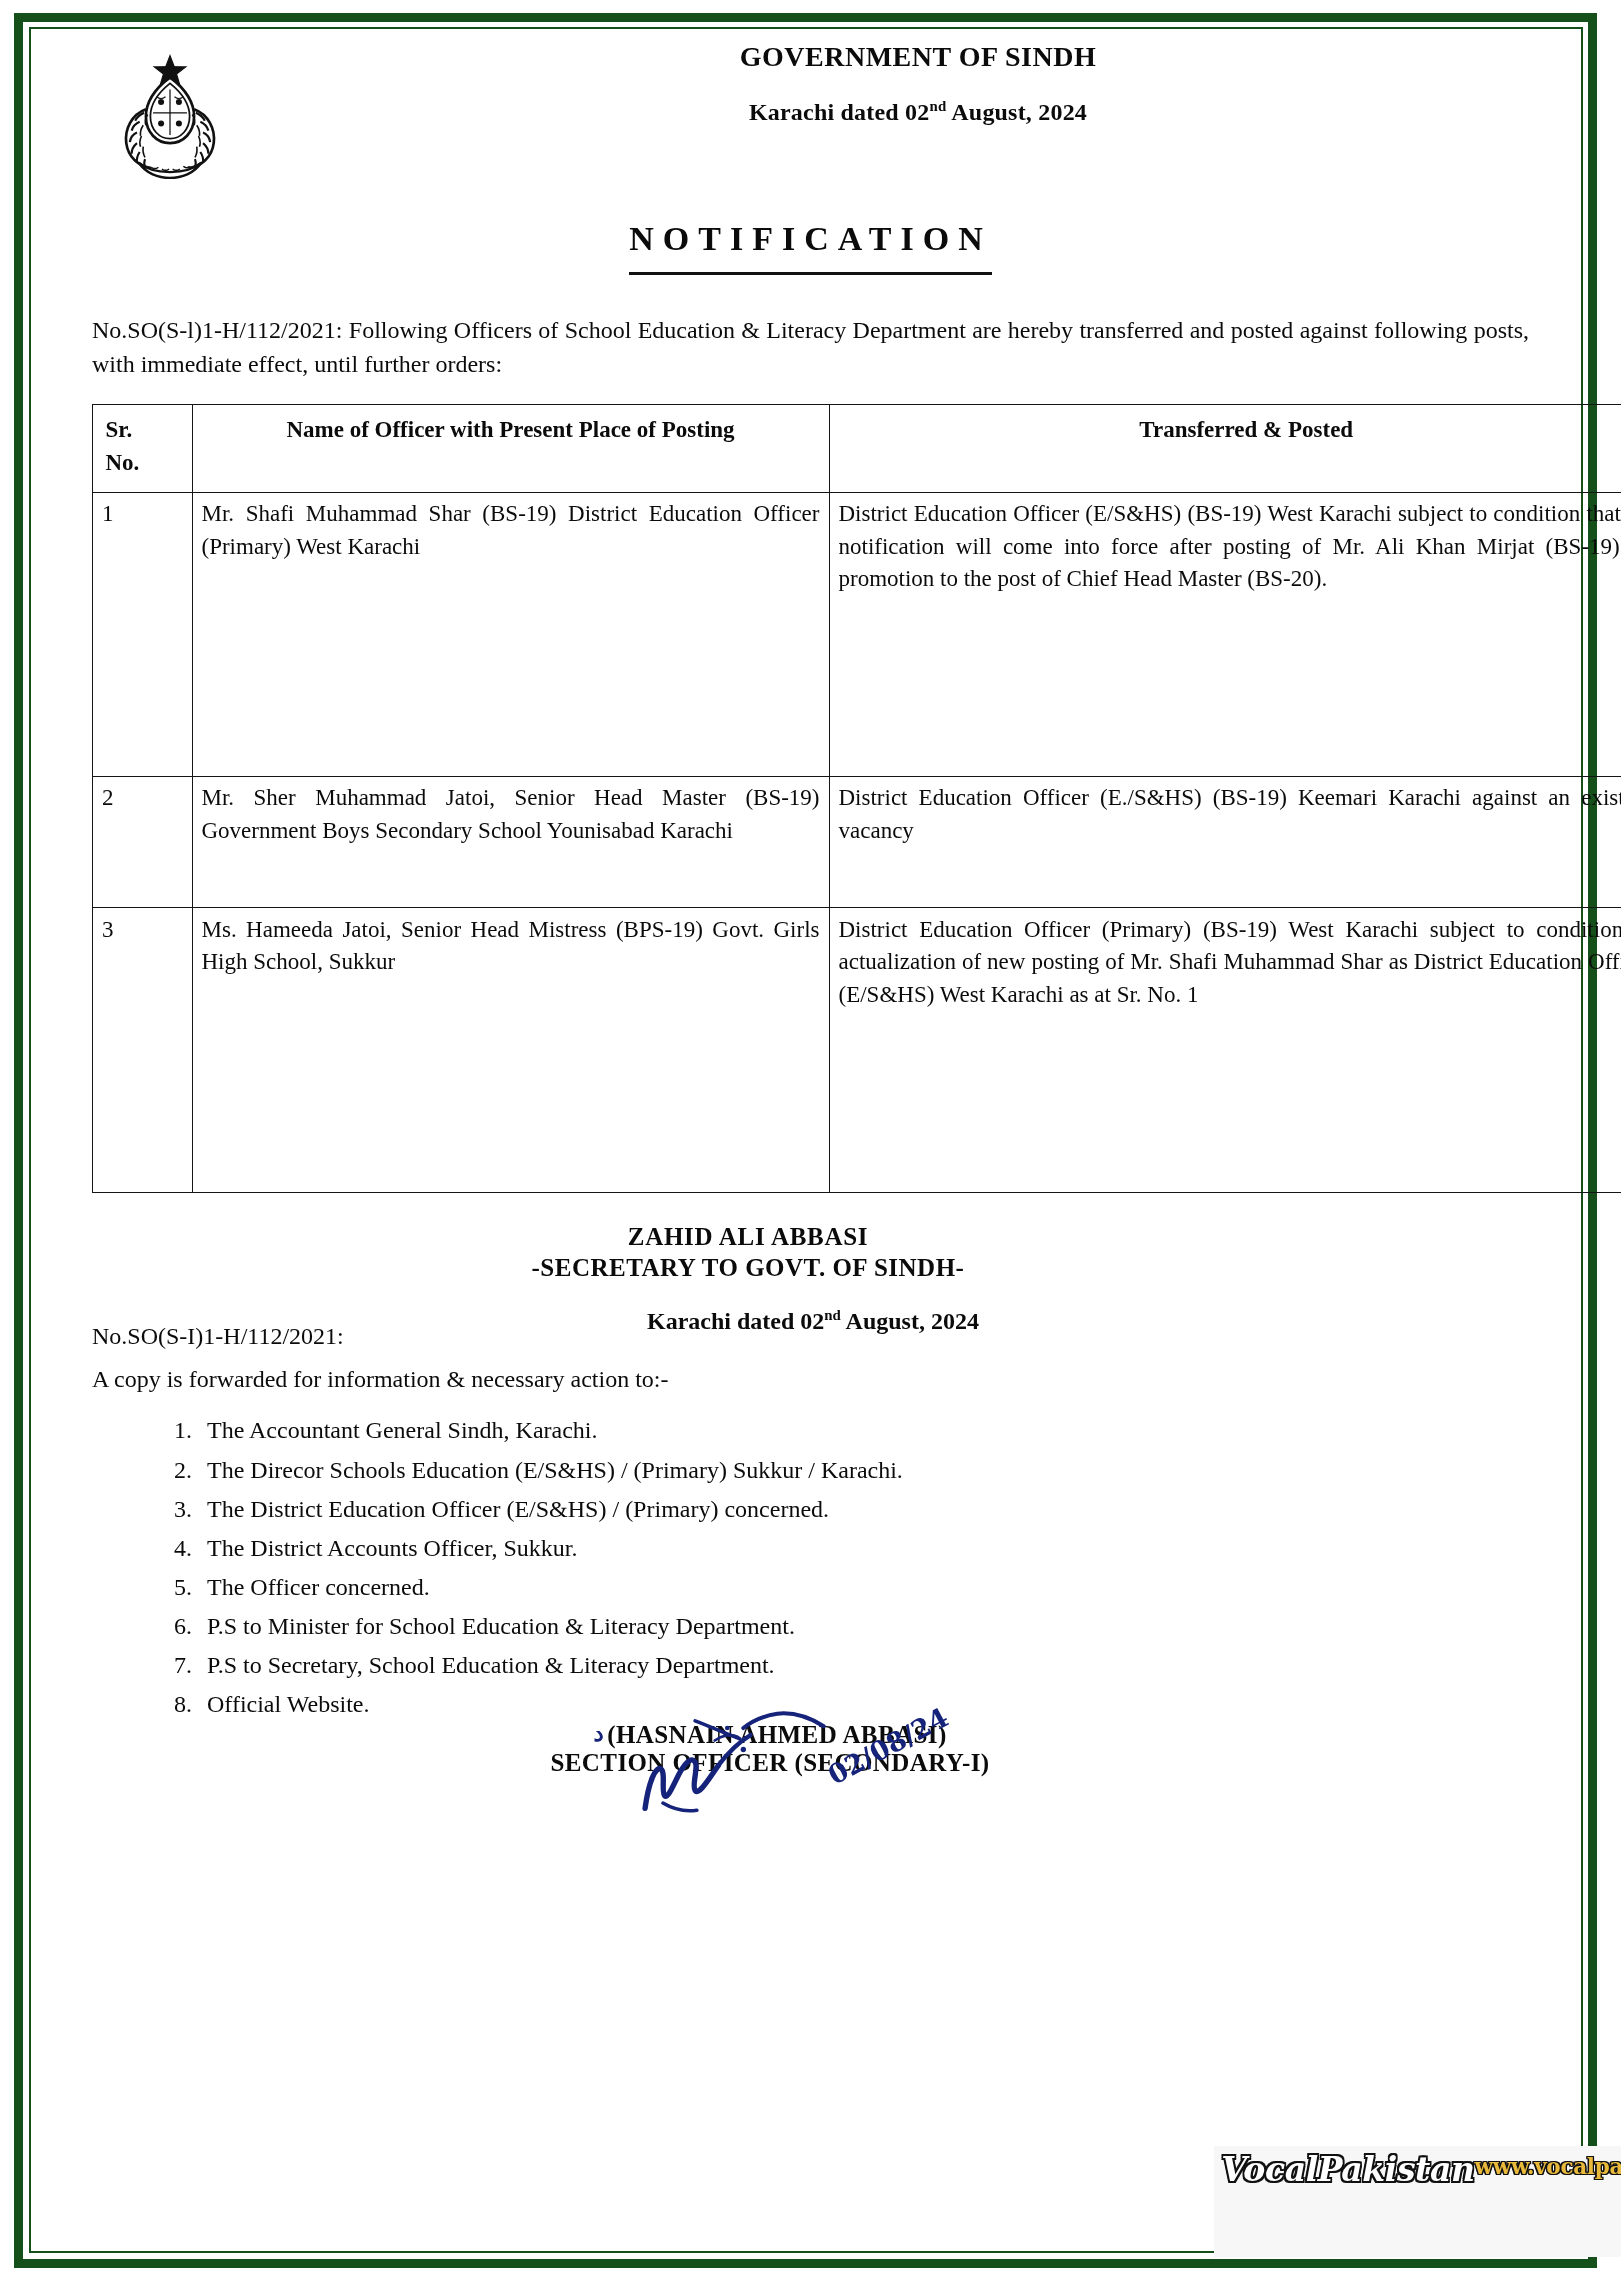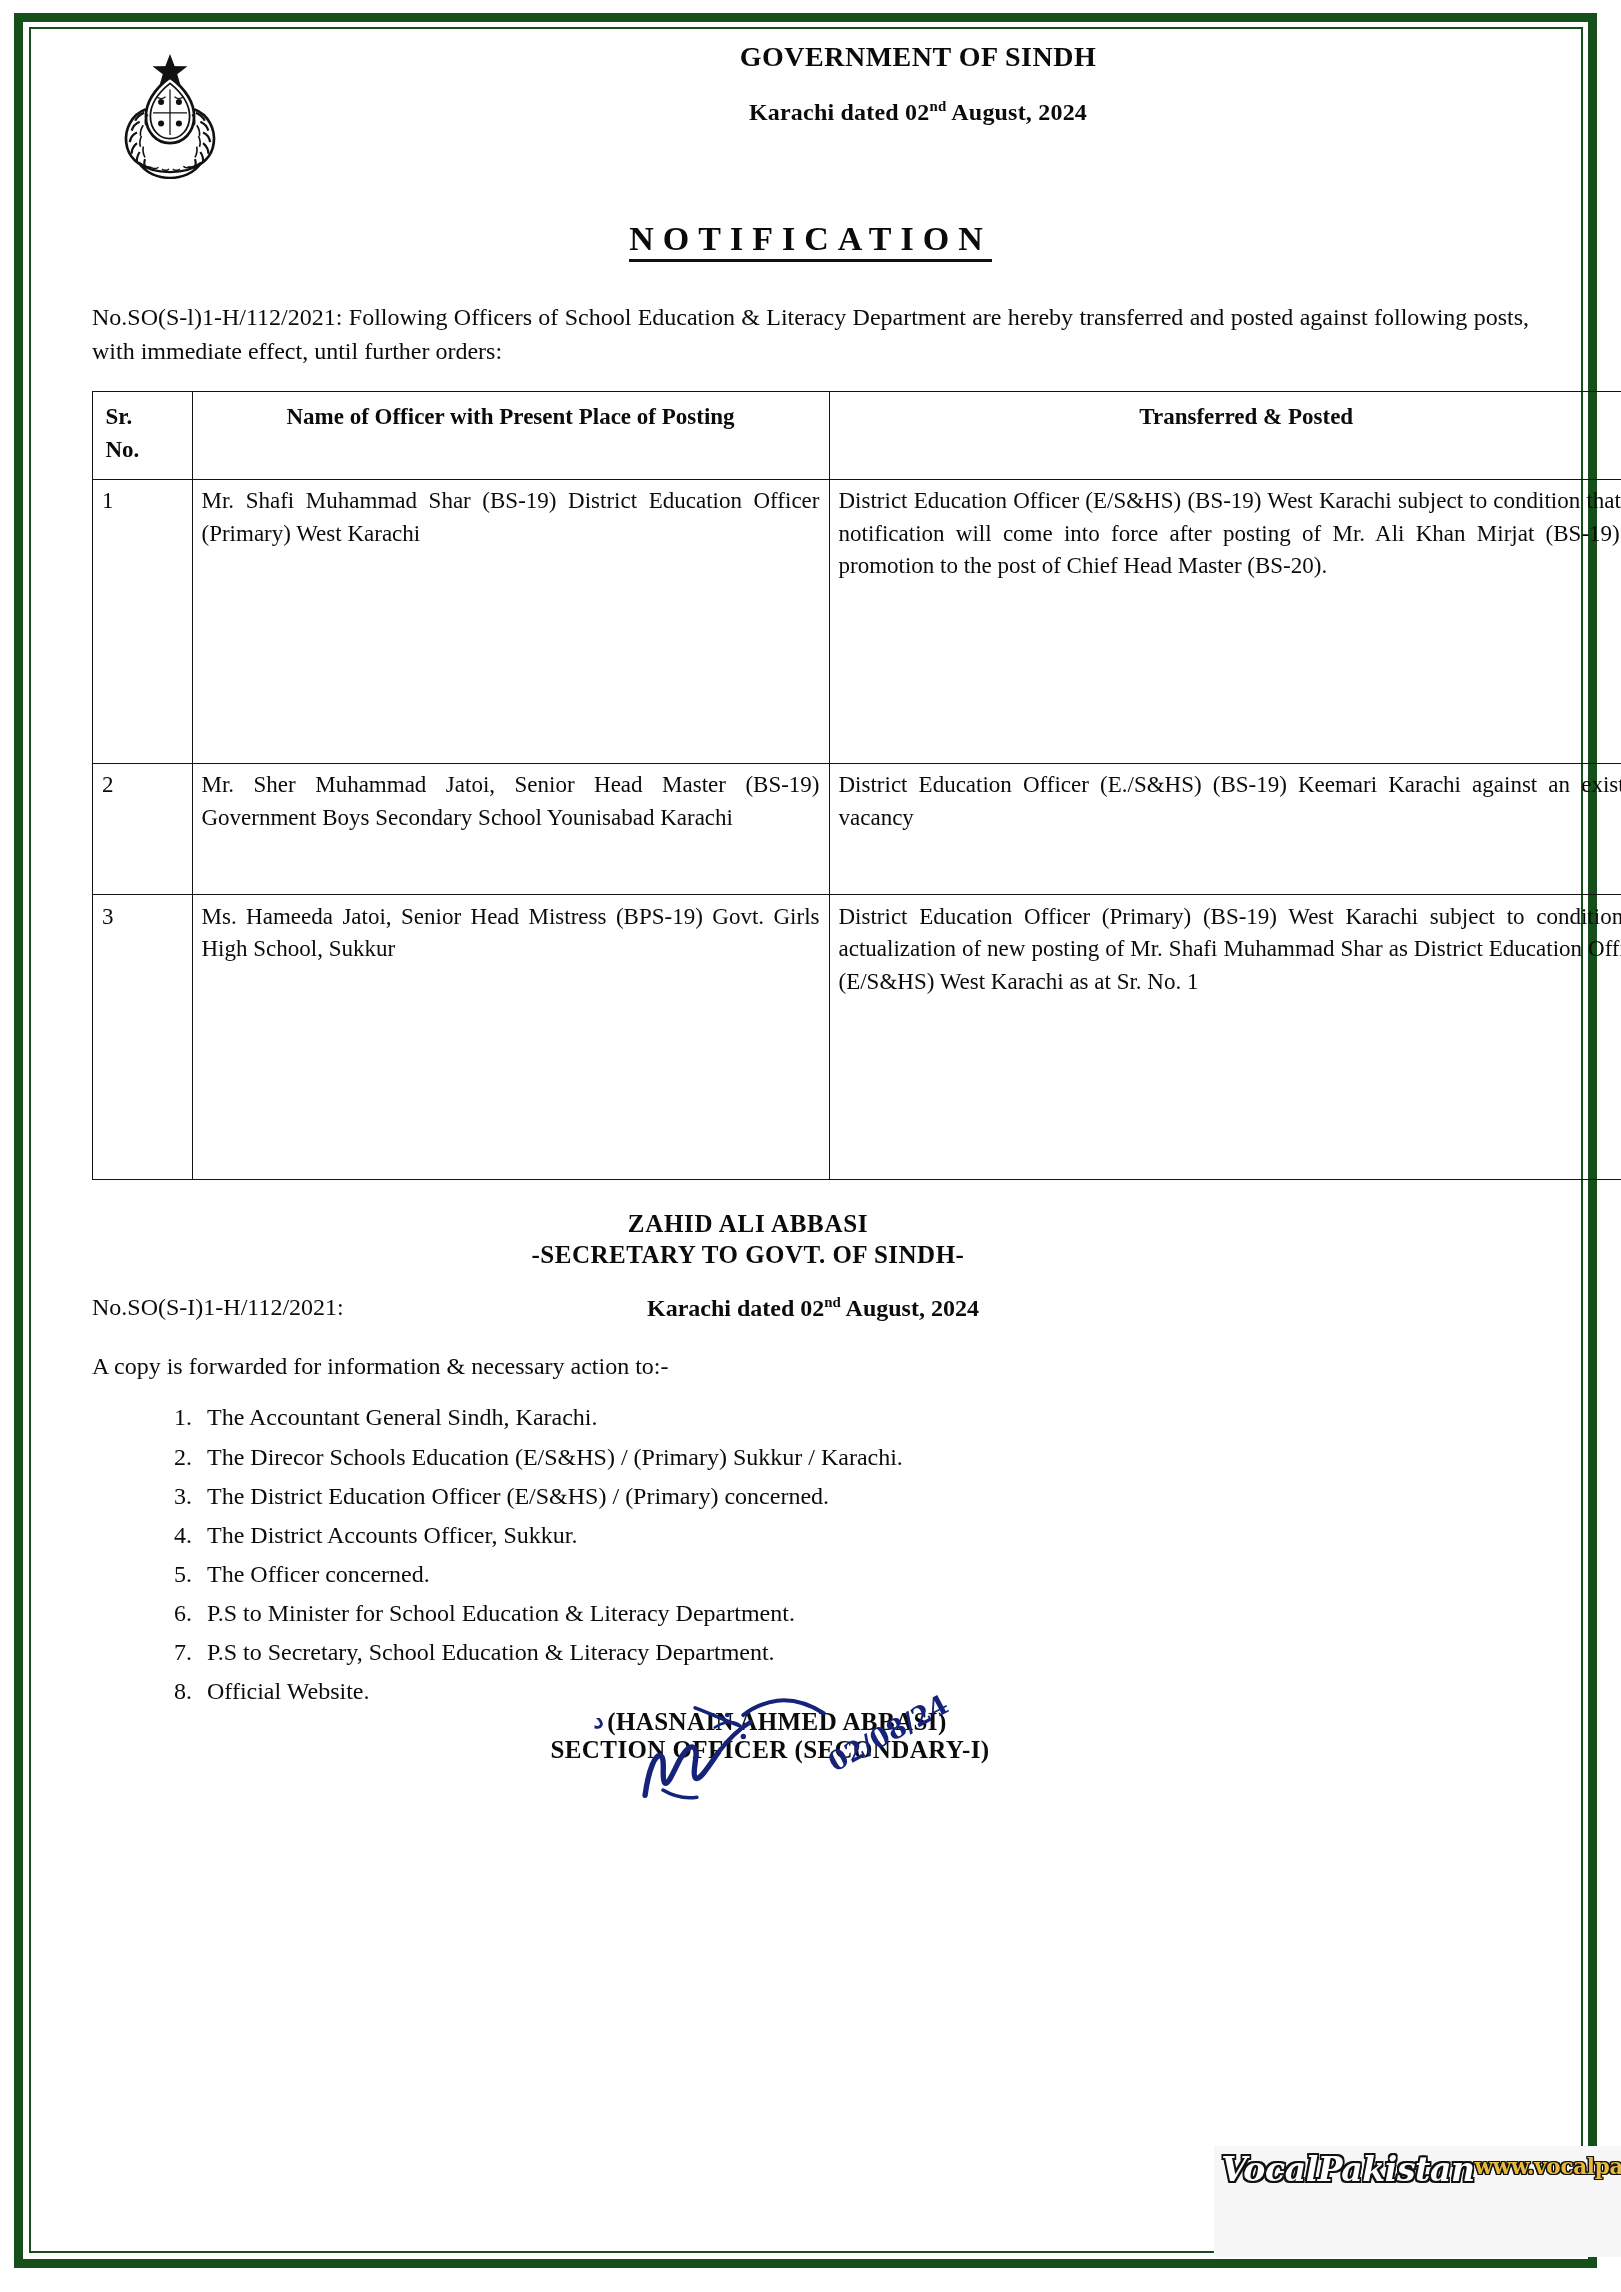--- a/index.html
+++ b/index.html
@@ -86,21 +86,21 @@
   .notif-title-wrap {
     text-align: center;
     margin-top: 19.7px;
   }
   .notif-title {
     display: inline-block;
     font-size: 34px;
     font-weight: bold;
     letter-spacing: 9px;
     border-bottom: 3.6px solid #111;
-    padding-bottom: 1px;
+    padding-bottom: 14px;
   }
 
   
   .intro {
     margin: 38px 56px 0 56px;
     font-size: 24px;
     line-height: 1.42;
     text-align: justify;
     text-justify: inter-word;
   }
@@ -154,21 +154,21 @@
     margin-top: 3.6px;
   }
 
   
   .ref-line {
     position: relative;
     margin: 25px 56px 0 56px;
     font-size: 24px;
     height: 36px;
   }
-  .ref-left { position: absolute; left: 0; top: 0; }
+  .ref-left { position: absolute; left: 0; top: 16px; }
   .ref-right { position: absolute; left: 555px; top: 0; font-weight: bold; }
 
   .copy-line {
     margin: 23px 56px 0 56px;
     font-size: 24px;
   }
 
   
   ol.dist-list {
     margin: 18px 56px 0 56px;

